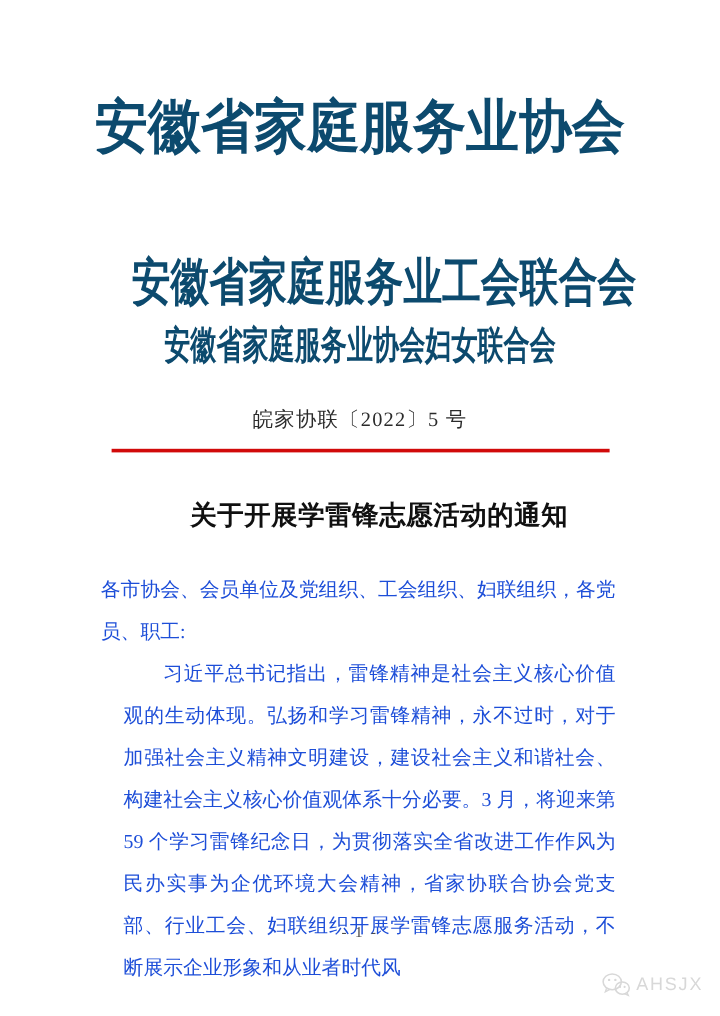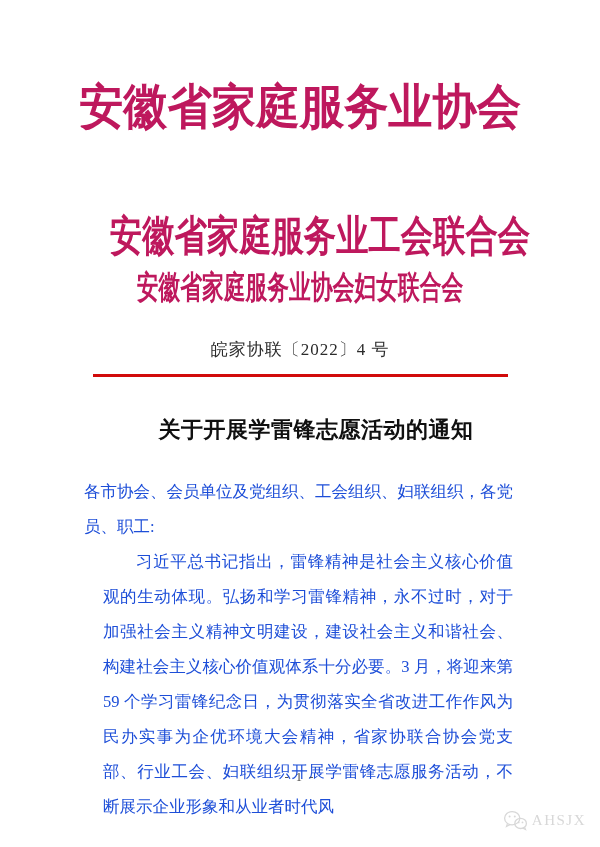--- a/index.html
+++ b/index.html
@@ -10,21 +10,21 @@
     background: #ffffff;
     overflow: hidden;
     font-family: "Liberation Serif", serif;
   }
   
   .hline {
     position: absolute;
     left: 0;
     width: 100%;
     text-align: center;
-    color: #be185d;
+    color: #0c4a6e;
     font-weight: 700;
     white-space: nowrap;
     line-height: 1;
   }
   .hinner { display: inline-block; transform-origin: 50% 50%; }
   .h1 { top: 83px;  font-size: 48px; }
   .h1 .hinner { transform: scaleX(0.92); }
   .h2 { top: 151px; font-size: 42px; }
   .h2 .hinner { transform: scaleX(0.78); }
   .h3 { top: 215px; font-size: 42px; padding-left: 20px; }
@@ -87,21 +87,21 @@
   .watermark {
     position: absolute;
     top: 810px;
     right: 14px;
     display: flex;
     align-items: center;
     gap: 4px;
     color: #d8d8d8;
   }
   .wtext {
-    font-family: Liberation Serif, serif;
+    font-family: Liberation Sans, sans-serif;
     font-size: 15px;
     letter-spacing: 1.5px;
     color: #d8d8d8;
   }
   .wicon svg { display: block; }
 </style>
 </head>
 <body>
 
 <div class="page">
@@ -109,21 +109,21 @@
   <div class="hline h1">
     <span class="hinner">安徽省家庭服务业协会</span>
   </div>
   <div class="hline h3">
     <span class="hinner">安徽省家庭服务业工会联合会</span>
   </div>
   <div class="hline h4">
     <span class="hinner">安徽省家庭服务业协会妇女联合会</span>
   </div>
 
-  <div class="docnum">皖家协联〔2022〕4 号</div>
+  <div class="docnum">皖家协联〔2022〕5 号</div>
 
   <div class="divider"></div>
 
   <div class="title">关于开展学雷锋志愿活动的通知</div>
 
   <div class="docbody">
     <p class="para">各市协会、会员单位及党组织、工会组织、妇联组织，各党员、职工:</p>
     <p class="para indent">习近平总书记指出，雷锋精神是社会主义核心价值观的生动体现。弘扬和学习雷锋精神，永不过时，对于加强社会主义精神文明建设，建设社会主义和谐社会、构建社会主义核心价值观体系十分必要。3 月，将迎来第 59 个学习雷锋纪念日，为贯彻落实全省改进工作作风为民办实事为企优环境大会精神，省家协联合协会党支部、行业工会、妇联组织开展学雷锋志愿服务活动，不断展示企业形象和从业者时代风</p>
   </div>
 

